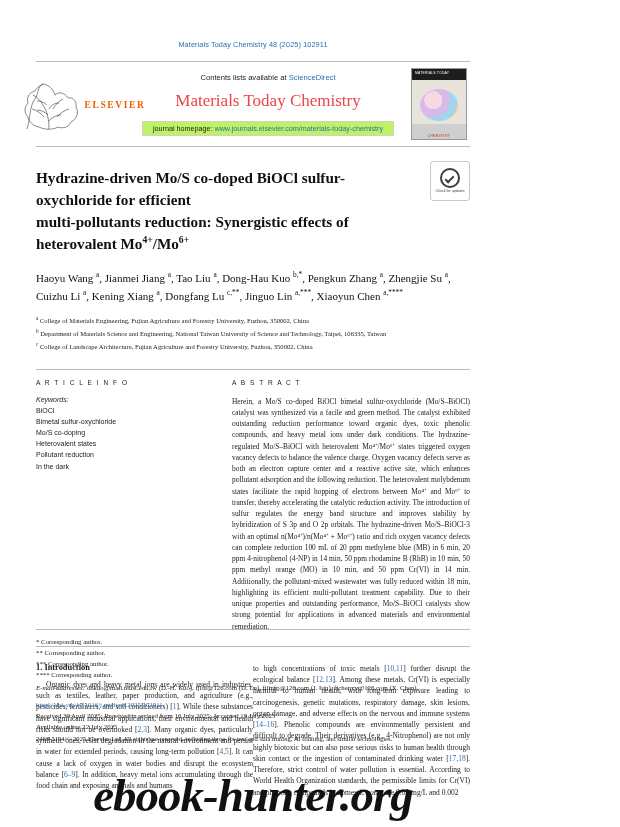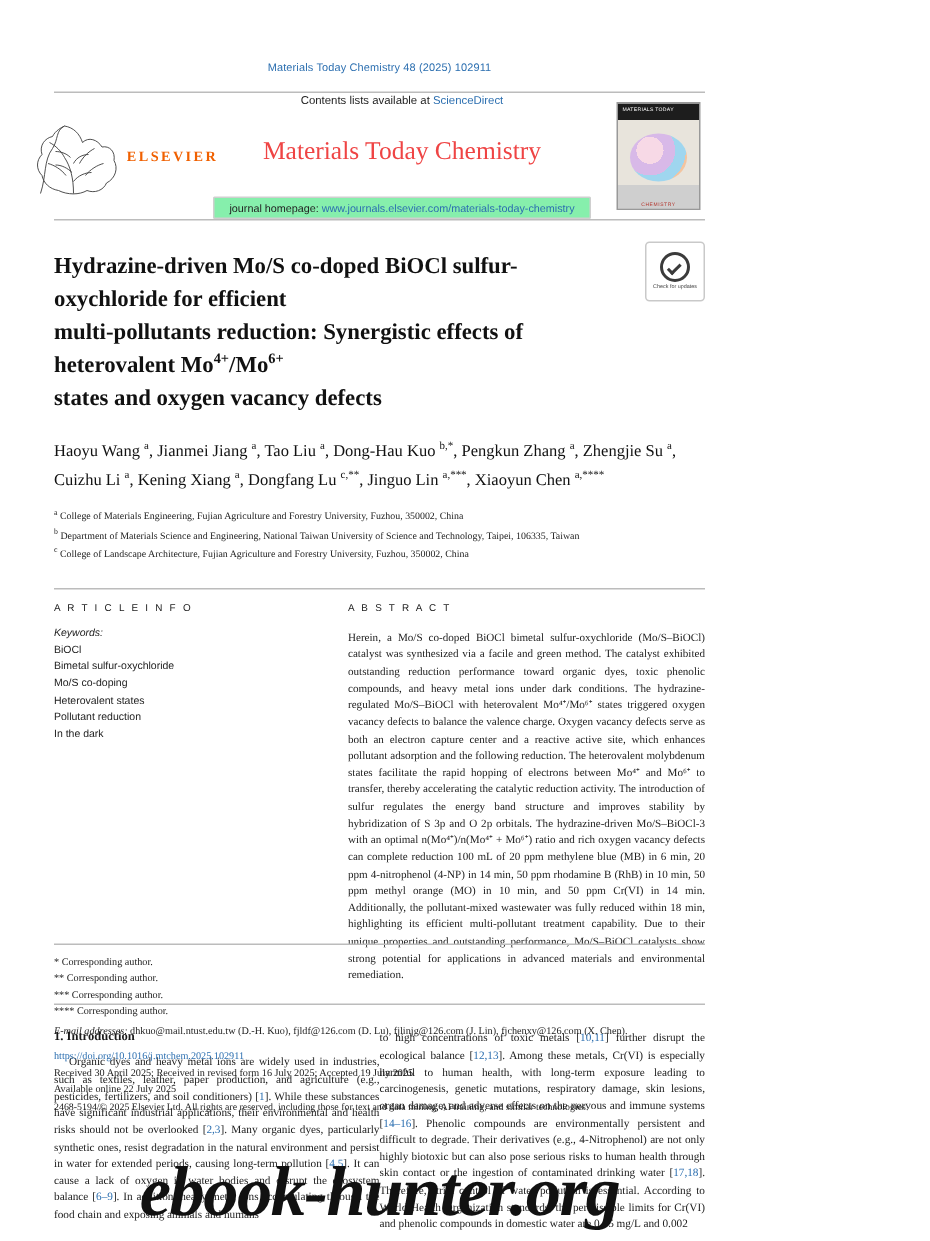--- a/index.html
+++ b/index.html
@@ -49,41 +49,41 @@
     letter-spacing:1.6px;
     color:#f06000;
     margin-top:2px;
     font-weight:bold;
   }
   .center-block {
     flex:1;
     display:flex;
     flex-direction:column;
     align-items:center;
-    justify-content:space-between;
+    justify-content:center;
     padding:0 4px;
   }
   .contents-line {
     font-family:"Liberation Sans", sans-serif;
     font-size:7.6px;
     color:#222;
   }
   .contents-line a { color:#2c6fb0; text-decoration:none; }
   .journal-title {
     font-family:"Liberation Serif", serif;
     font-size:17px;
     margin:9px 0 10px 0;
     color:#ef4444;
   }
   .homepage {
     font-family:"Liberation Sans", sans-serif;
     font-size:7.2px;
     color:#222;
     border:1px solid #cfcfcf;
-    background:#86efac;
+    background:#bef264;
     padding:2px 10px;
     border-radius:1px;
   }
   .homepage a { color:#2c6fb0; text-decoration:none; }
   .cover {
     width:62px;
     display:flex;
     align-items:center;
     justify-content:center;
   }
@@ -302,21 +302,20 @@
         <div class="blob"></div>
         <div class="cbot">CHEMISTRY</div>
       </div>
     </div>
   </div>
 
   <div class="titlewrap">
     <h1 class="title">
       <span>Hydrazine-driven Mo/S co-doped BiOCl sulfur-oxychloride for efficient</span><br>
       <span>multi-pollutants reduction: Synergistic effects of heterovalent Mo</span><sup>4+</sup><span>/Mo</span><sup>6+</sup><br>
-      <span>states and oxygen vacancy defects</span>
     </h1>
 
     <div class="crossmark">
       <div class="ck"></div>
       <div class="cklabel">Check for updates</div>
     </div>
   </div>
 
   <div class="authors">
     <span id="authors-html">Haoyu Wang <sup>a</sup>, Jianmei Jiang <sup>a</sup>, Tao Liu <sup>a</sup>, Dong-Hau Kuo <sup>b,*</sup>, Pengkun Zhang <sup>a</sup>, Zhengjie Su <sup>a</sup>, Cuizhu Li <sup>a</sup>, Kening Xiang <sup>a</sup>, Dongfang Lu <sup>c,**</sup>, Jinguo Lin <sup>a,***</sup>, Xiaoyun Chen <sup>a,****</sup></span>

